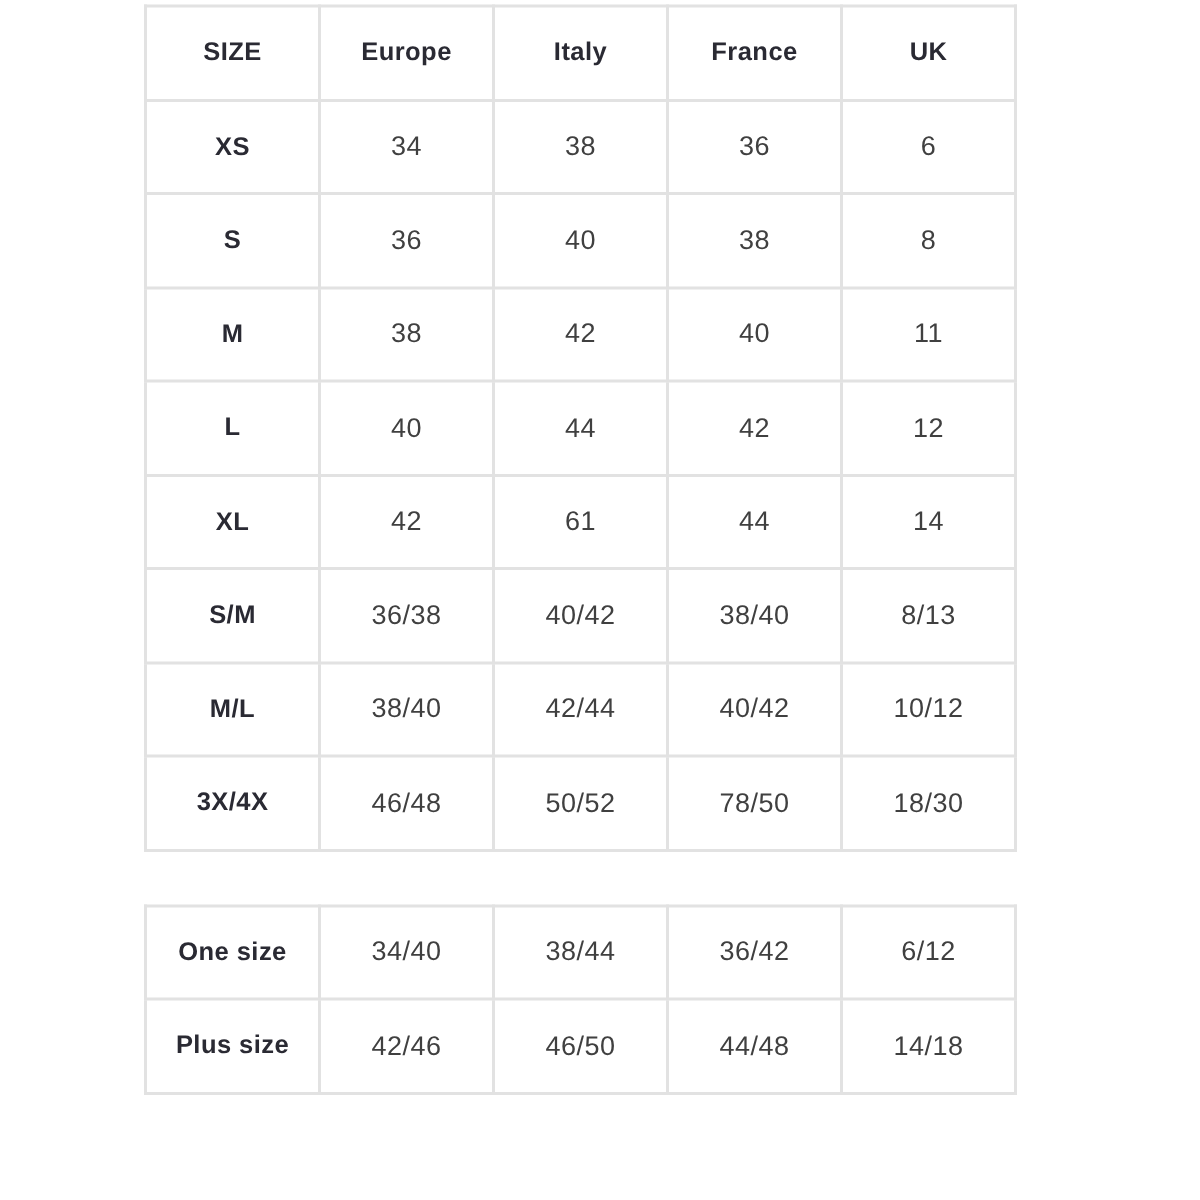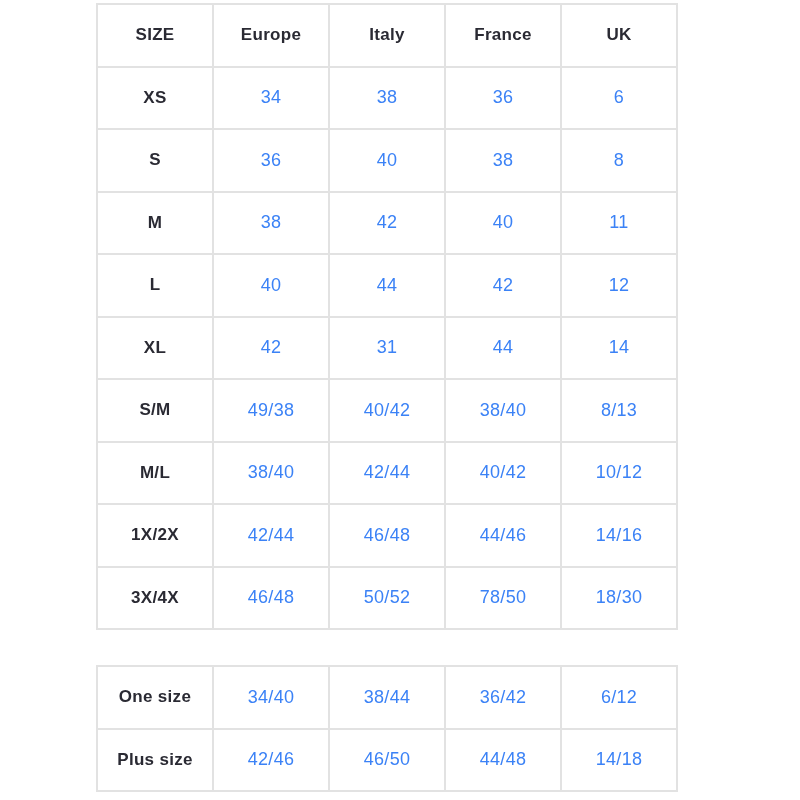--- a/index.html
+++ b/index.html
@@ -40,21 +40,21 @@
     padding: 0;
     background: #ffffff;
   }
   table.size-table th {
     color: #2a2a33;
     font-weight: bold;
     font-size: 17px;
     letter-spacing: 0.3px;
   }
   table.size-table td {
-    color: #3b82f6;
+    color: #404040;
     font-weight: normal;
     font-size: 18px;
     letter-spacing: 0.3px;
   }
   table.size-table.special {
     margin-top: 35px;
   }
 </style>
 </head>
 <body>
@@ -97,44 +97,37 @@
           <tr>
             <th>L</th>
             <td>40</td>
             <td>44</td>
             <td>42</td>
             <td>12</td>
           </tr>
           <tr>
             <th>XL</th>
             <td>42</td>
-            <td>31</td>
+            <td>61</td>
             <td>44</td>
             <td>14</td>
           </tr>
           <tr>
             <th>S/M</th>
-            <td>49/38</td>
+            <td>36/38</td>
             <td>40/42</td>
             <td>38/40</td>
             <td>8/13</td>
           </tr>
           <tr>
             <th>M/L</th>
             <td>38/40</td>
             <td>42/44</td>
             <td>40/42</td>
             <td>10/12</td>
-          </tr>
-          <tr>
-            <th>1X/2X</th>
-            <td>42/44</td>
-            <td>46/48</td>
-            <td>44/46</td>
-            <td>14/16</td>
           </tr>
           <tr>
             <th>3X/4X</th>
             <td>46/48</td>
             <td>50/52</td>
             <td>78/50</td>
             <td>18/30</td>
           </tr>
         </tbody>
     </table>

